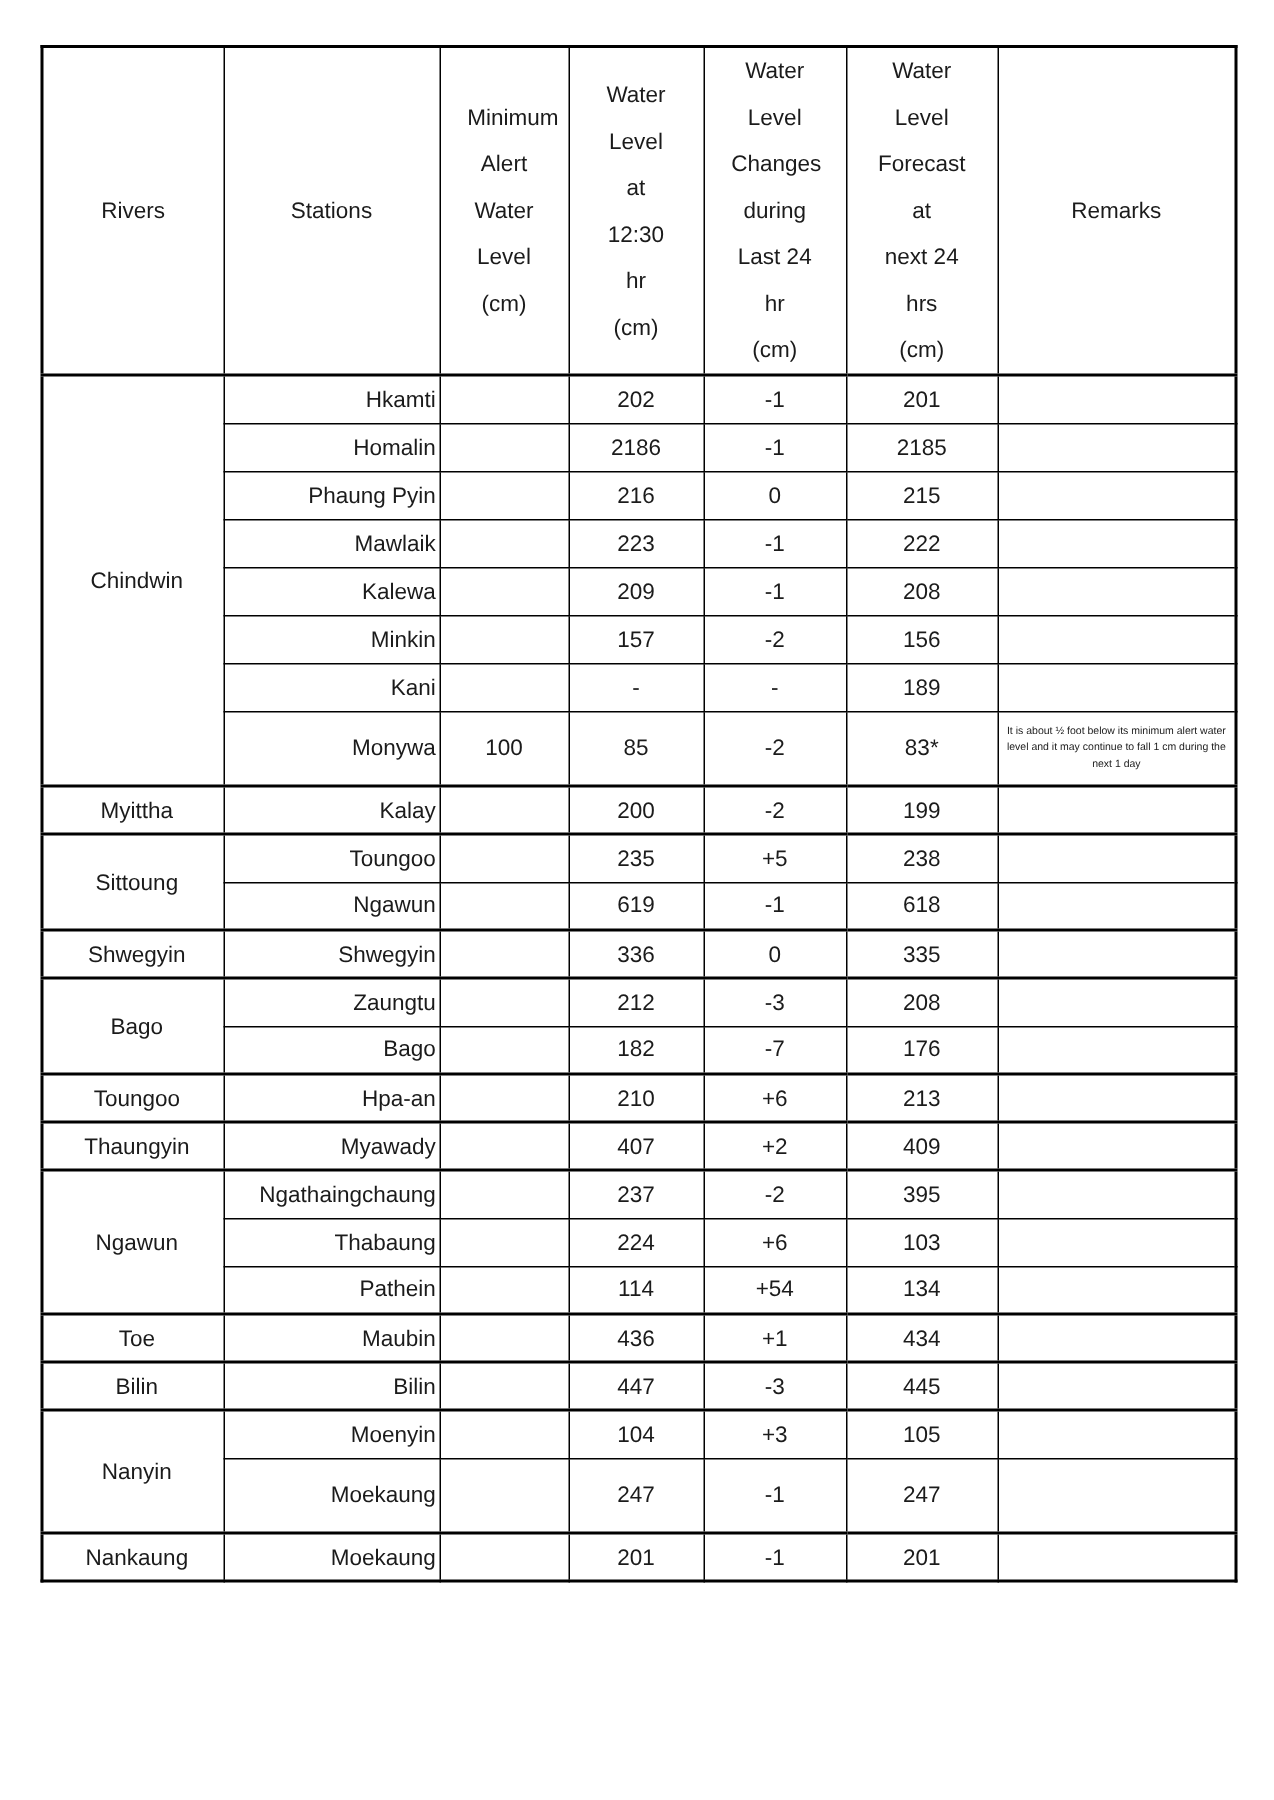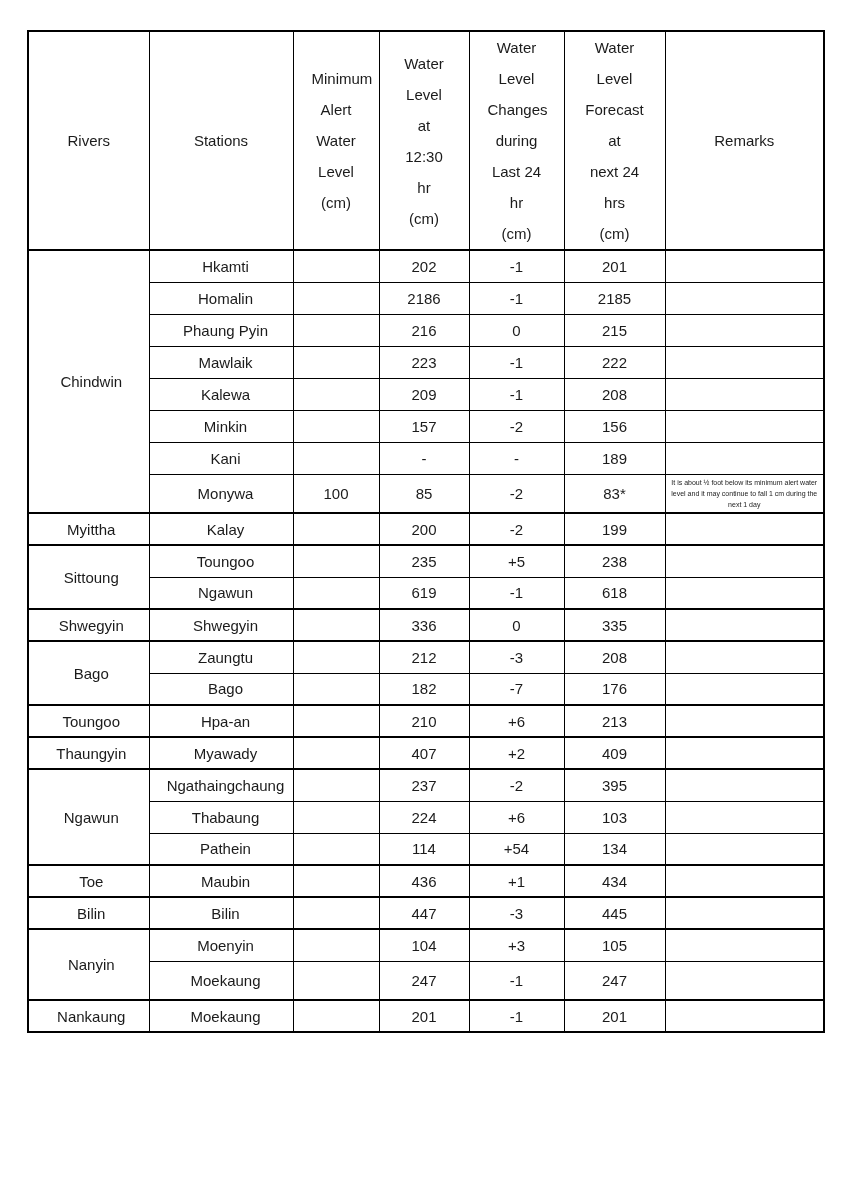--- a/index.html
+++ b/index.html
@@ -34,28 +34,28 @@
   .wl-table thead tr { height: 196px; }
   .wl-table thead th {
     text-align: center;
     white-space: pre-line;
     line-height: 31px;
     border-bottom: 2px solid #000000;
     padding: 0 18px;
   }
   
   .wl-table tbody tr { height: 32px; }
-  .wl-table tbody tr.tall { height: 39px; }
+  .wl-table tbody tr.tall { height: 50px; }
   .wl-table tbody tr.group-start td { border-top: 2px solid #000000; }
   td.river {
     text-align: center;
     padding: 0 2px 0 7px;
   }
   td.station {
-    text-align: center;
+    text-align: right;
     padding: 0 2px 0 11px;
   }
   td.num { text-align: center; padding: 0 2px; }
   td.remarks {
     text-align: center;
     font-size: 7px;
     line-height: 11px;
     padding: 1px 4px;
   }
 </style>

